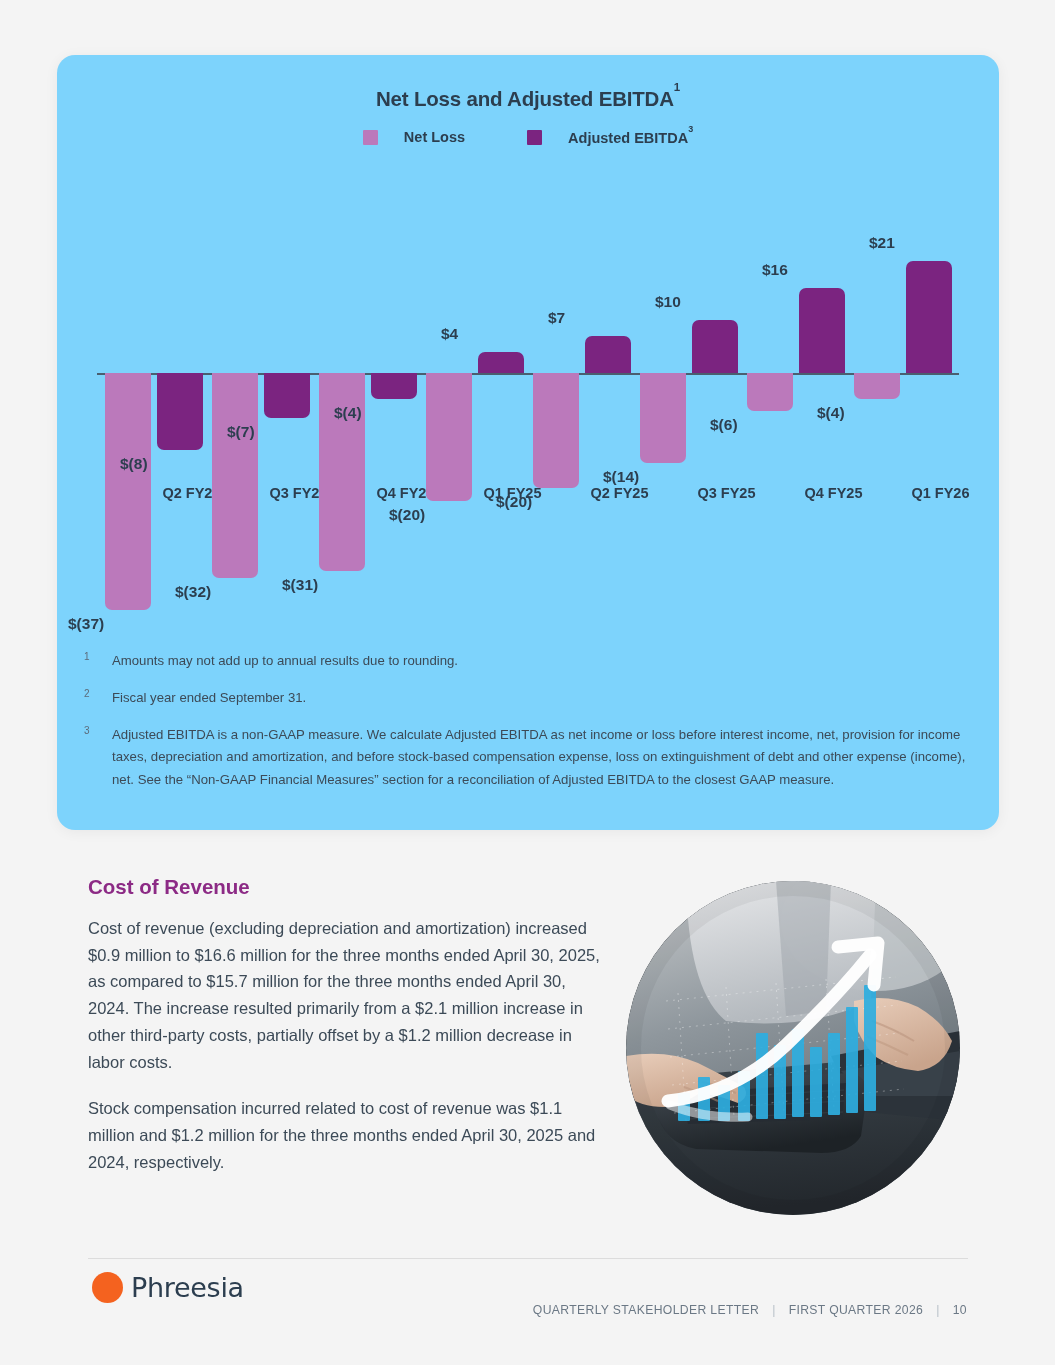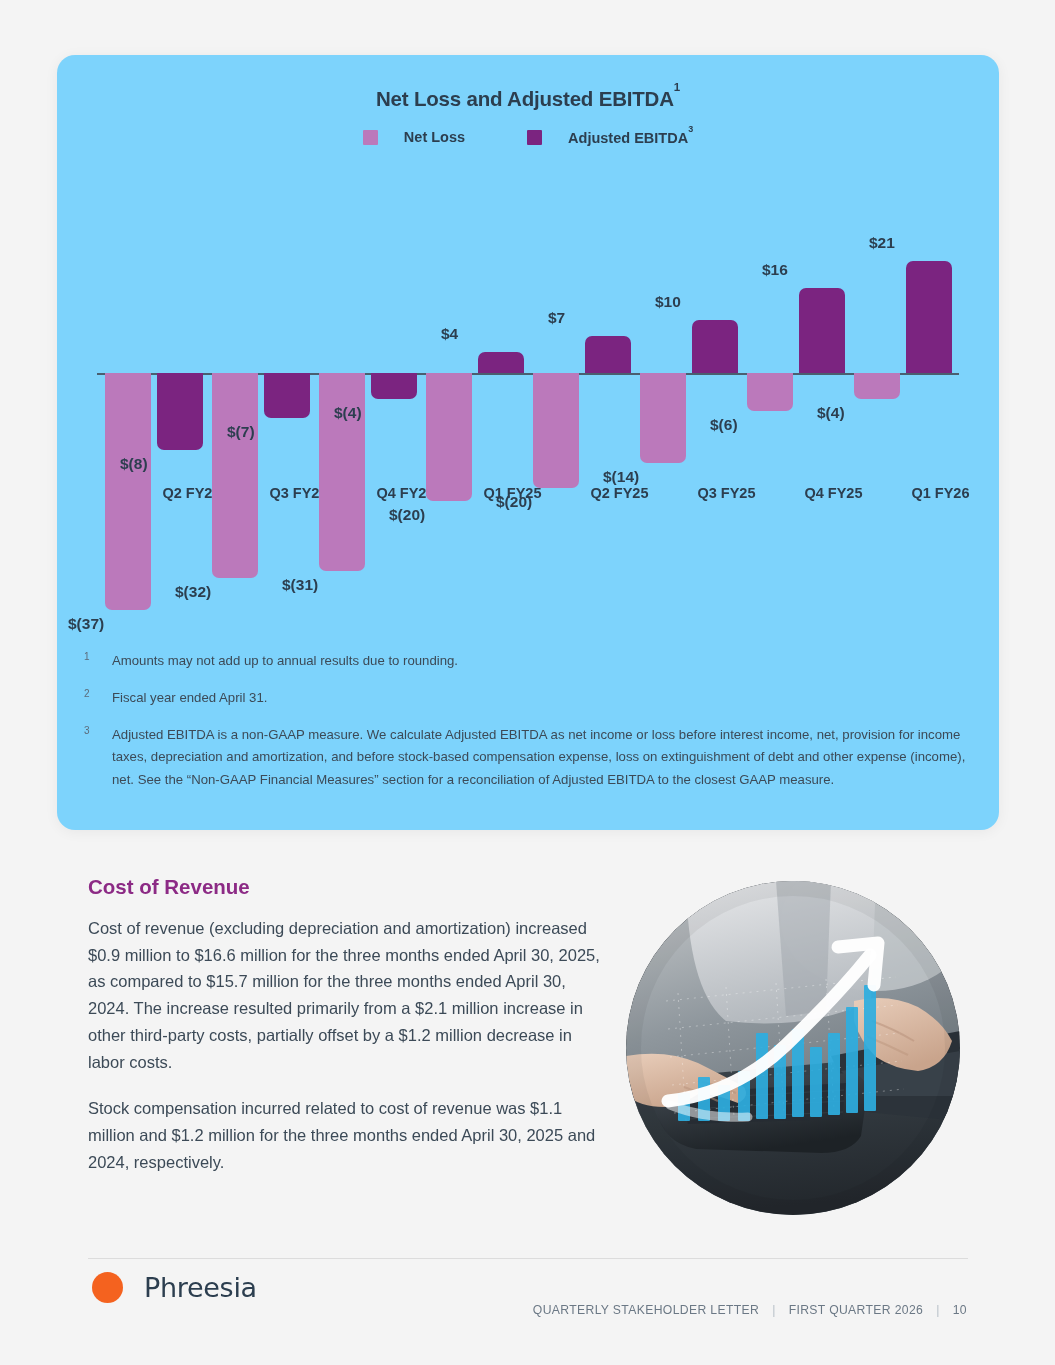--- a/index.html
+++ b/index.html
@@ -174,21 +174,21 @@
     width: 880px;
     height: 1px;
     background: #dcdcdc;
   }
   .brand {
     position: absolute;
     left: 92px;
     top: 1272px;
     display: flex;
     align-items: center;
-    gap: 21px;
+    gap: 8px;
     justify-content: space-between;
   }
   .brand-dot {
     width: 31px;
     height: 31px;
     border-radius: 50%;
     background: #f4621f;
   }
   .brand-name {
     font-size: 27px;
@@ -293,21 +293,21 @@
         </div>
       </div>
 
     <div class="footnotes">
       <div class="fn">
         <div class="fn-num">1</div>
         <div class="fn-text">Amounts may not add up to annual results due to rounding.</div>
       </div>
       <div class="fn">
         <div class="fn-num">2</div>
-        <div class="fn-text">Fiscal year ended April 31.</div>
+        <div class="fn-text">Fiscal year ended September 31.</div>
       </div>
       <div class="fn">
         <div class="fn-num">3</div>
         <div class="fn-text">Adjusted EBITDA is a non-GAAP measure. We calculate Adjusted EBITDA as net income or loss before interest income, net, provision for income taxes, depreciation and amortization, and before stock-based compensation expense, loss on extinguishment of debt and other expense (income), net. See the “Non-GAAP Financial Measures” section for a reconciliation of Adjusted EBITDA to the closest GAAP measure.</div>
       </div>
     </div>
   </div>
 
   <div class="cor">
     <div class="cor-heading">Cost of Revenue</div>

